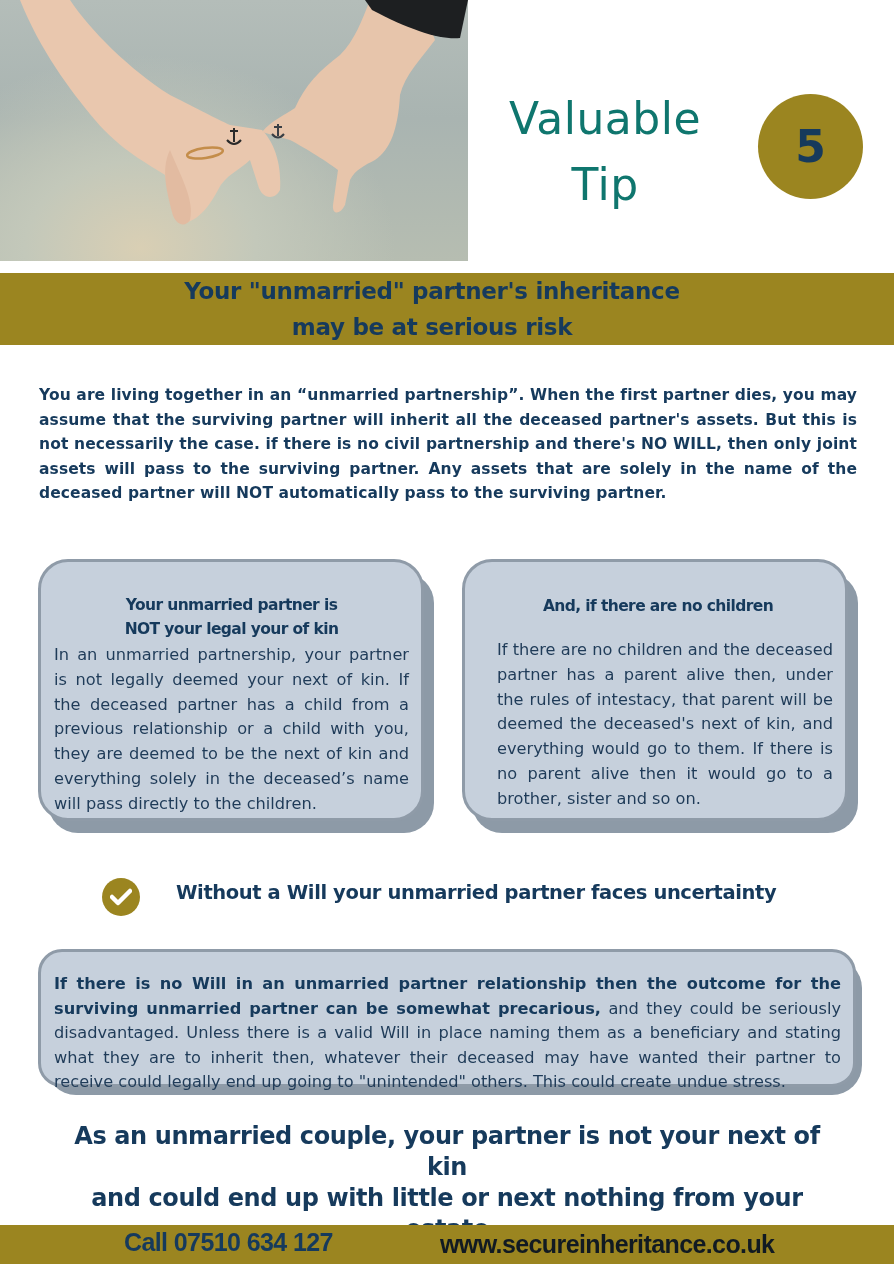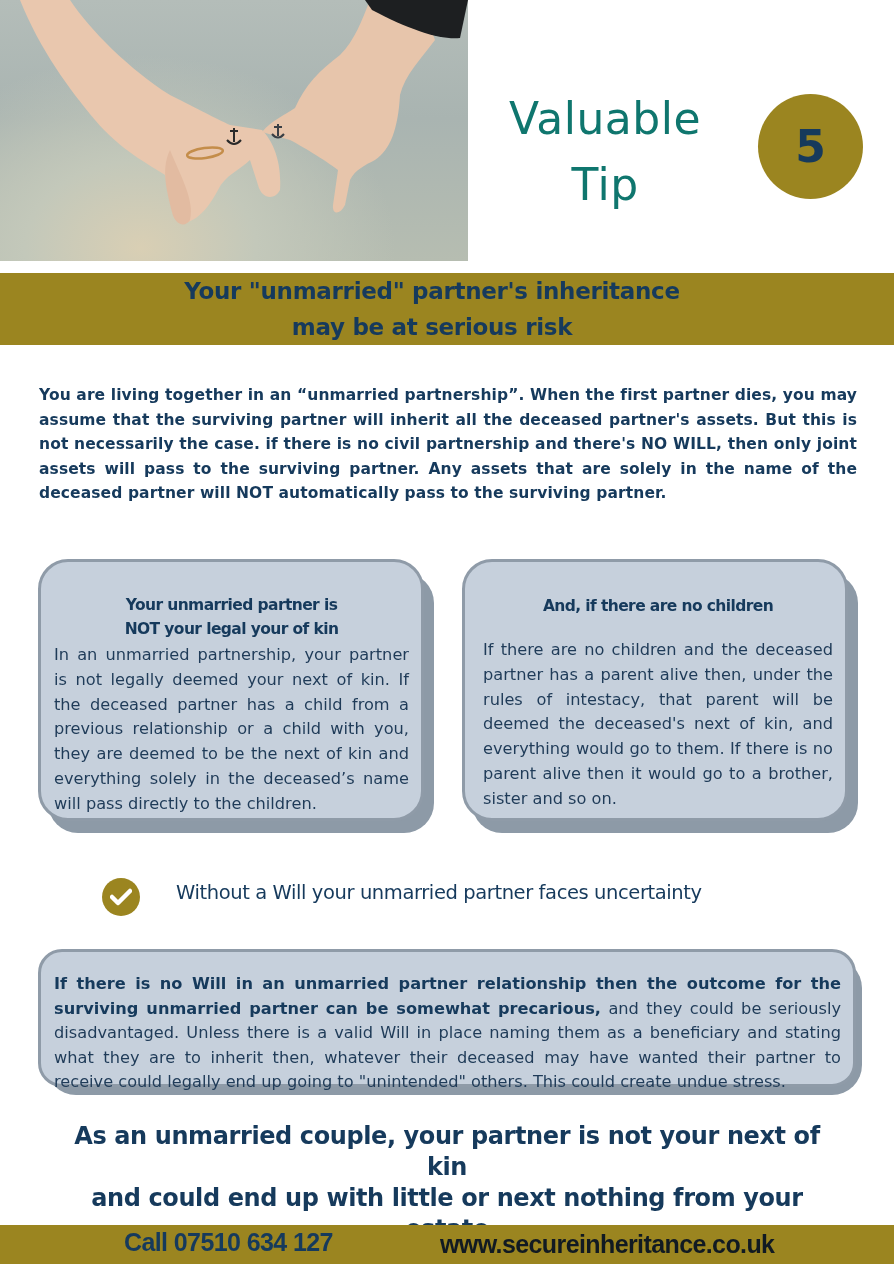--- a/index.html
+++ b/index.html
@@ -55,21 +55,21 @@
     text-align: justify; text-align-last: left;
   }
 
   .check-row { position: absolute; left: 102px; top: 878px; display: flex; align-items: center; }
   .check-icon {
     width: 38px; height: 38px; border-radius: 50%; background: #9b8520; display: flex;
     align-items: center; justify-content: center;
   }
   .check-heading {
     position: absolute; left: 176px; top: 881px; font-family: "DejaVu Sans", sans-serif;
-    font-weight: normal; font-size: 19.5px; color: #163a5c; letter-spacing: -0.4px; white-space: nowrap;
+    font-weight: bold; font-size: 19.5px; color: #163a5c; letter-spacing: -0.4px; white-space: nowrap;
   }
 
   .wide-body {
     font-family: "DejaVu Sans", sans-serif; font-size: 16.2px; line-height: 24.6px; color: #1f3b58;
     text-align: justify; text-align-last: left;
   }
   .wide-body b { font-weight: bold; color: #163a5c; }
 
   .closing {
     position: absolute; left: 60px; top: 1121px; width: 774px; text-align: center;
@@ -142,21 +142,21 @@
       <div>NOT your legal your of kin</div>
     </div>
     <p class="card-body" style="margin-top:2px;">In an unmarried partnership, your partner is not legally deemed your next of kin. If the deceased partner has a child from a previous relationship or a child with you, they are deemed to be the next of kin and everything solely in the deceased’s name will pass directly to the children.</p>
   </div>
 </div>
 
 <div class="card-wrap" style="left:462px; top:559px; width:390px; height:274px;">
   <div class="card-shadow" style="left:10px; top:14px; width:386px; height:260px;"></div>
   <div class="card" style="left:0; top:0; width:386px; height:262px; padding:32px 12px 0 18px;">
     <div class="card-title">And, if there are no children</div>
-    <p class="card-body" style="margin-top:20px;">If there are no children and the deceased partner has a parent alive then, under the rules of intestacy, that parent will be deemed the deceased's next of kin, and everything would go to them. If there is no parent alive then it would go to a brother, sister and so on.</p>
+    <p class="card-body" style="margin-top:20px;margin-left:14px;">If there are no children and the deceased partner has a parent alive then, under the rules of intestacy, that parent will be deemed the deceased's next of kin, and everything would go to them. If there is no parent alive then it would go to a brother, sister and so on.</p>
   </div>
 </div>
 
 <div class="check-row">
   <span class="check-icon">
     <svg width="22" height="18" viewBox="0 0 22 18">
         <path d="M2 9 L8 15 L20 3" stroke="#ffffff" stroke-width="4.5" fill="none" stroke-linecap="round" stroke-linejoin="round"></path>
       </svg>
   </span>
 </div>

